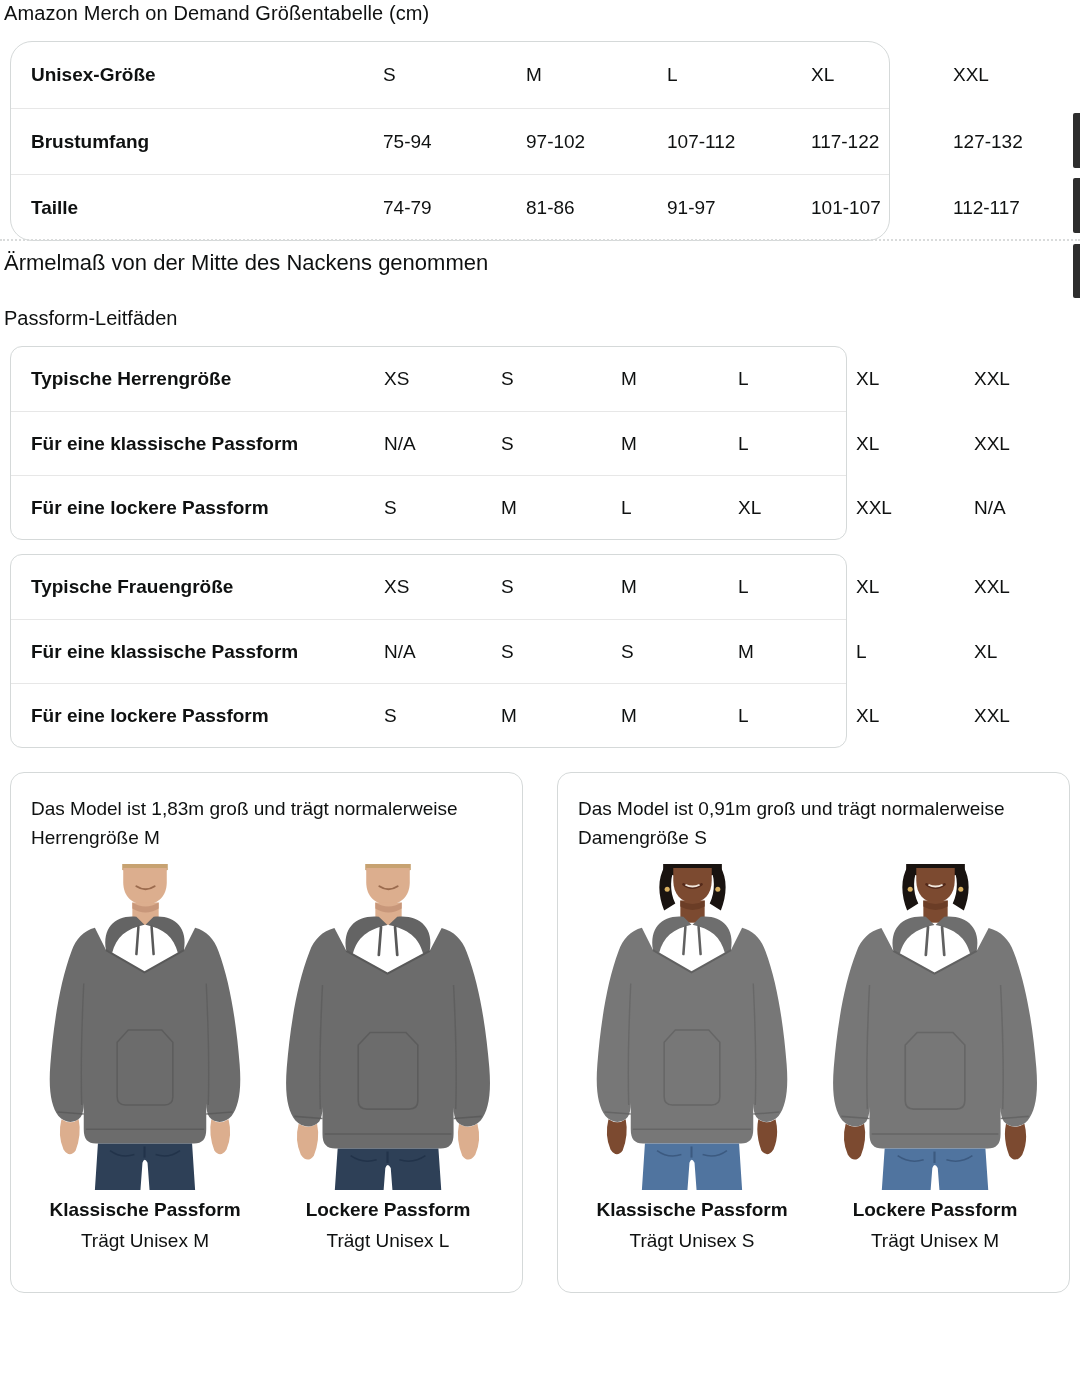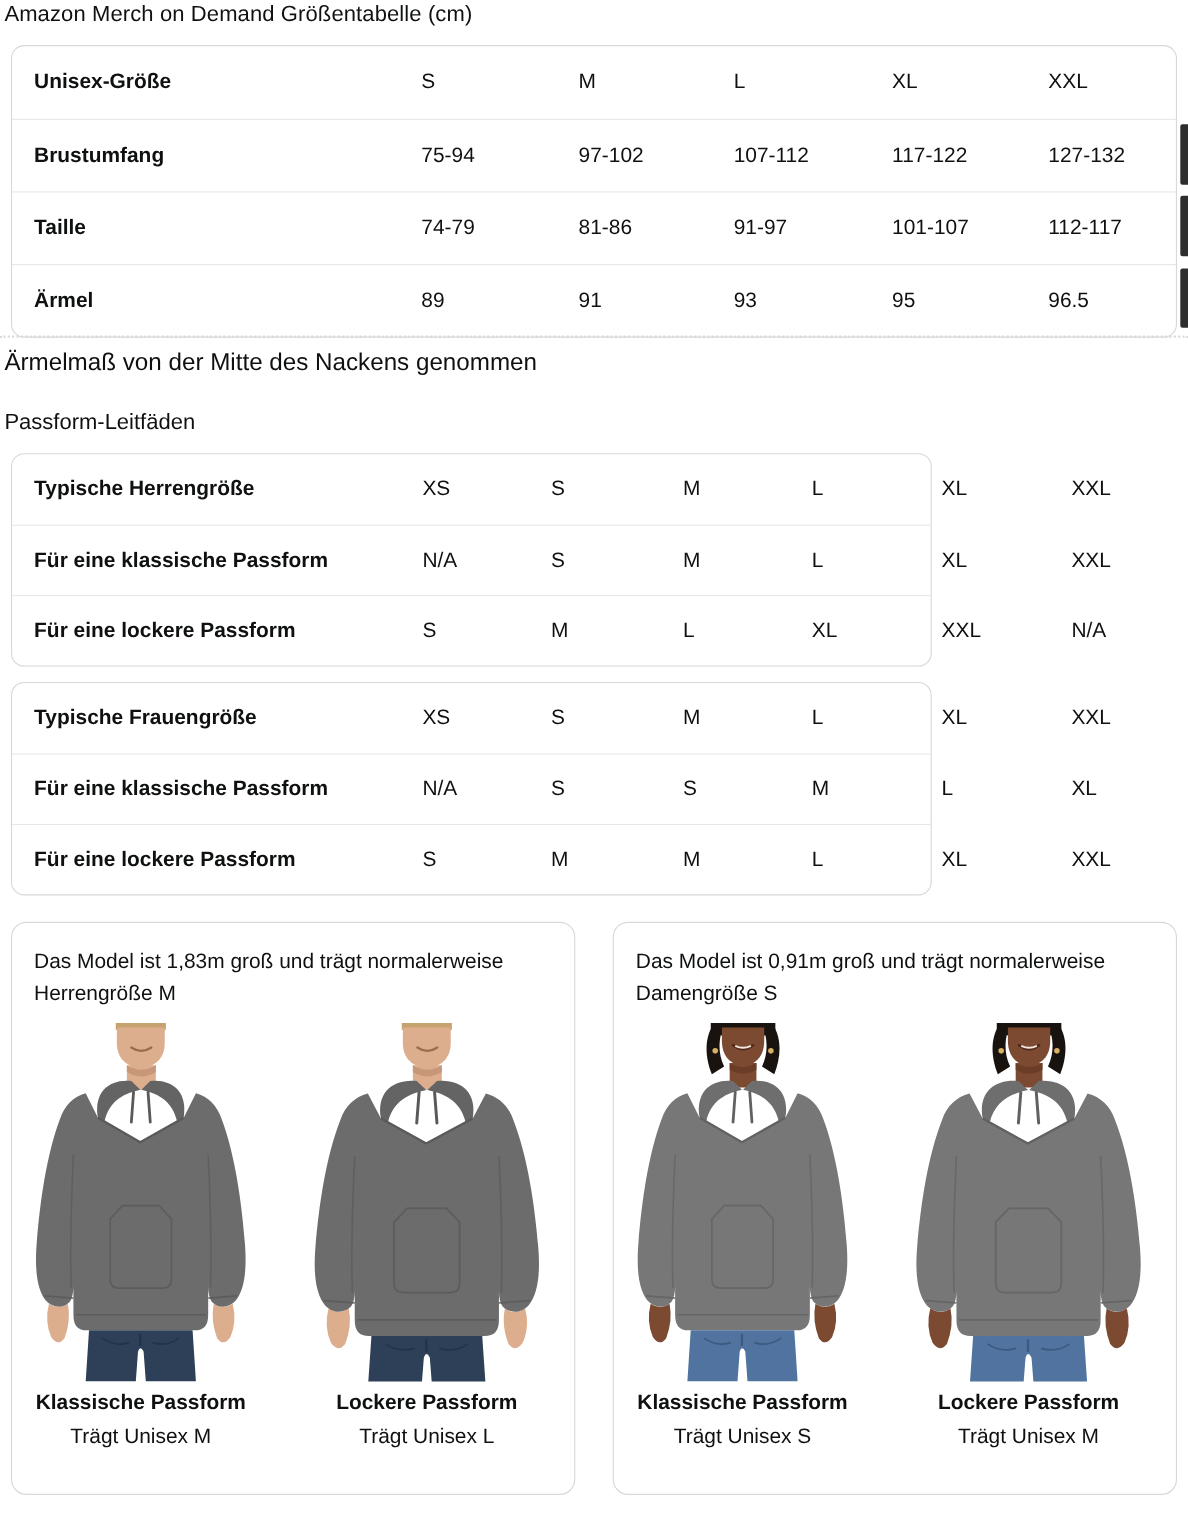--- a/index.html
+++ b/index.html
@@ -25,21 +25,21 @@
   }
   .tbl .trow {
     display: grid;
     align-items: center;
     padding-left: 20px;
   }
   .tbl .trow + .trow { border-top: 1px solid #E7E7E7; }
   .cell { font-size: 19px; font-weight: 400; white-space: nowrap; }
   .cell.lbl { font-weight: 700; }
 
-  .tbl.t1 { margin: 16px 10px 0 10px; width: 1060px; }
+  .tbl.t1 { margin: 16px 10px 0 10px; width: 880px; border-radius: 22px; }
   .tbl.t1 .trow { grid-template-columns: 352px 143px 141px 144px 142px auto; height: 66px; }
 
   .tbl.fit { margin-left: 10px; width: 837px; }
   .tbl.fit .trow { grid-template-columns: 353px 117px 120px 117px 118px 118px auto; height: 64px; }
   .tbl.fit.t2 { margin-top: 16px; }
   .tbl.fit.t3 { margin-top: 14px; }
 
   .dotted-divider {
     border-top: 2px dotted #D9DBDB;
     width: 1080px;
@@ -60,21 +60,21 @@
   
   .cards { display: flex; gap: 34px; margin: 24px 10px 0 10px; border-radius: 18px; }
   .model-card {
     width: 513px; height: 521px;
     border: 1px solid #D5D9D9;
     border-radius: 14px;
     padding: 22px 20px 0 20px;
     background: #fff;
   }
   .card-desc { font-size: 19px; line-height: 1.5; max-width: 455px; }
-  .figures { display: flex; justify-content: flex-end; gap: 32px; margin-top: 12px; }
+  .figures { display: flex; justify-content: space-between; gap: 14px; margin-top: 12px; }
   .model-figure { width: 228px; text-align: center; }
   .model-figure svg { display: block; }
   figcaption { margin-top: 4px; }
   .fit-name { font-size: 19px; font-weight: 700; line-height: 1.65; }
   .fit-size { font-size: 19px; font-weight: 400; line-height: 1.65; }
 
   
   .fig.male   { --hoodie:#6C6C6C; --collar:#646464; --accent:#595959; --skin:#DCAE8E; --skin2:#C8977A; --mouth:#9B6B4E; --jeans:#2E4057; --jeansline:#22334A; }
   .fig.female { --hoodie:#777777; --collar:#6E6E6E; --accent:#616161; --skin:#7C4A30; --skin2:#6B3D26; --mouth:#53291A; --jeans:#50749F; --jeansline:#3C5A80; }
 </style>
@@ -146,28 +146,20 @@
       <div class="cell">127-132</div>
     </div>
     <div class="trow">
       <div class="cell lbl">Taille</div>
       <div class="cell">74-79</div>
       <div class="cell">81-86</div>
       <div class="cell">91-97</div>
       <div class="cell">101-107</div>
       <div class="cell">112-117</div>
     </div>
-    <div class="trow">
-      <div class="cell lbl">Ärmel</div>
-      <div class="cell">89</div>
-      <div class="cell">91</div>
-      <div class="cell">93</div>
-      <div class="cell">95</div>
-      <div class="cell">96.5</div>
-    </div>
   </div>
 
   <div class="dotted-divider"></div>
 
   <p class="note">Ärmelmaß von der Mitte des Nackens genommen</p>
 
   <h2 class="section-heading">Passform-Leitfäden</h2>
 
   <div class="tbl fit t2">
     <div class="trow">

